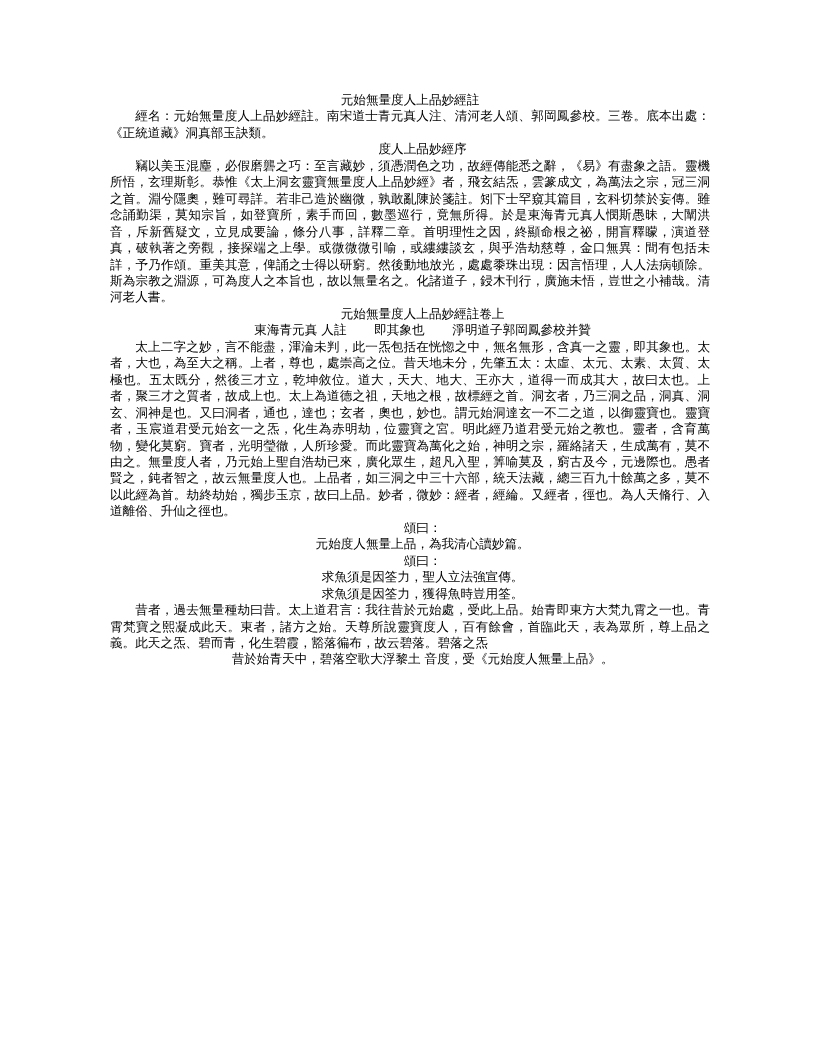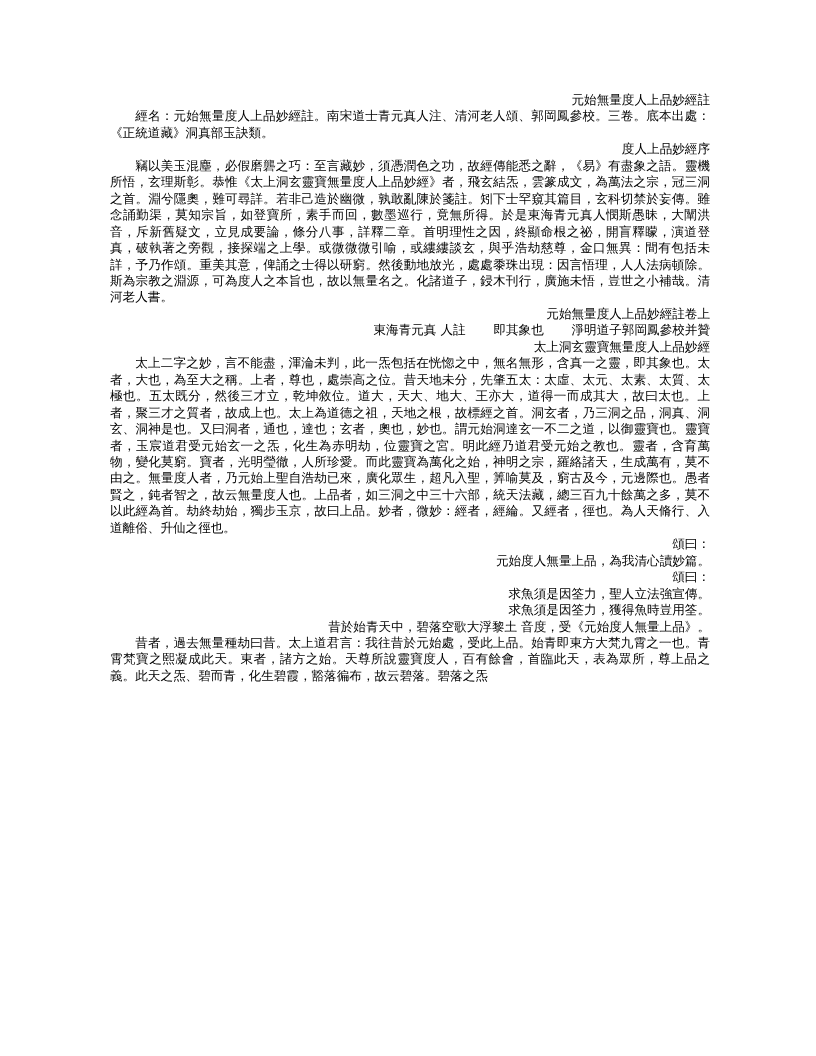--- a/index.html
+++ b/index.html
@@ -38,21 +38,21 @@
     word-break: break-all;
     overflow-wrap: anywhere;
   }
   p.indent {
     text-indent: 2em;
   }
   p.block {
     text-align: justify;
   }
   p.noflow {
-    text-align: right;
+    text-align: center;
   }
   .gap {
     display: inline-block;
     width: 2.2em;
   }
 </style>
 </head>
 <body>
 
 <div class="page">
@@ -63,36 +63,35 @@
     <p class="indent block">經名：元始無量度人上品妙經註。南宋道士青元真人注、清河老人頌、郭岡鳳參校。三卷。底本出處：《正統道藏》洞真部玉訣類。</p>
 
     <p class="indent noflow">度人上品妙經序</p>
 
     <p class="indent block">竊以美玉混塵，必假磨礱之巧：至言藏妙，須憑潤色之功，故經傳能悉之辭，《易》有盡象之語。靈機所悟，玄理斯彰。恭惟《太上洞玄靈寶無量度人上品妙經》者，飛玄結炁，雲篆成文，為萬法之宗，冠三洞之首。淵兮隱奧，難可尋詳。若非己造於幽微，孰敢亂陳於箋註。矧下士罕窺其篇目，玄科切禁於妄傳。雖念誦勤渠，莫知宗旨，如登寶所，素手而回，數墨巡行，竟無所得。於是東海青元真人憫斯愚昧，大闡洪音，斥新舊疑文，立見成要論，條分八事，詳釋二章。首明理性之因，終顯命根之祕，開盲釋矇，演道登真，破執著之旁觀，接探端之上學。或微微微引喻，或縷縷談玄，與乎浩劫慈尊，金口無異：間有包括未詳，予乃作頌。重美其意，俾誦之士得以研窮。然後動地放光，處處黍珠出現：因言悟理，人人法病頓除。斯為宗教之淵源，可為度人之本旨也，故以無量名之。化諸道子，鋟木刊行，廣施未悟，豈世之小補哉。清河老人書。</p>
 
     <p class="indent noflow">元始無量度人上品妙經註卷上</p>
 
     <p class="indent noflow"><span>東海青元真 人註</span><span class="gap"></span><span>即其象也</span><span class="gap"></span><span>淨明道子郭岡鳳參校并贊</span></p>
 
-    <p class="indent noflow">太上洞玄靈寶無量度人上品妙經</p>
 
     <p class="indent block">太上二字之妙，言不能盡，渾淪未判，此一炁包括在恍惚之中，無名無形，含真一之靈，即其象也。太者，大也，為至大之稱。上者，尊也，處崇高之位。昔天地未分，先肇五太：太虛、太元、太素、太質、太極也。五太既分，然後三才立，乾坤敘位。道大，天大、地大、王亦大，道得一而成其大，故曰太也。上者，聚三才之質者，故成上也。太上為道德之祖，天地之根，故標經之首。洞玄者，乃三洞之品，洞真、洞玄、洞神是也。又曰洞者，通也，達也；玄者，奧也，妙也。謂元始洞達玄一不二之道，以御靈寶也。靈寶者，玉宸道君受元始玄一之炁，化生為赤明劫，位靈寶之宮。明此經乃道君受元始之教也。靈者，含育萬物，變化莫窮。寶者，光明瑩徹，人所珍愛。而此靈寶為萬化之始，神明之宗，羅絡諸天，生成萬有，莫不由之。無量度人者，乃元始上聖自浩劫已來，廣化眾生，超凡入聖，筭喻莫及，窮古及今，元邊際也。愚者賢之，鈍者智之，故云無量度人也。上品者，如三洞之中三十六部，統天法藏，總三百九十餘萬之多，莫不以此經為首。劫終劫始，獨步玉京，故曰上品。妙者，微妙：經者，經綸。又經者，徑也。為人天脩行、入道離俗、升仙之徑也。</p>
 
     <p class="indent noflow">頌曰：</p>
 
 
     <p class="indent noflow">元始度人無量上品，為我清心讀妙篇。</p>
 
 
 
     <p class="indent noflow">頌曰：</p>
 
     <p class="indent noflow">求魚須是因筌力，聖人立法強宣傳。</p>
 
     <p class="indent noflow">求魚須是因筌力，獲得魚時豈用筌。</p>
 
 
+    <p class="indent block">昔者，過去無量種劫曰昔。太上道君言：我往昔於元始處，受此上品。始青即東方大梵九霄之一也。青霄梵寶之熙凝成此天。東者，諸方之始。天尊所說靈寶度人，百有餘會，首臨此天，表為眾所，尊上品之義。此天之炁、碧而青，化生碧霞，豁落徧布，故云碧落。碧落之炁</p>
+
     <p class="indent noflow">昔於始青天中，碧落空歌大浮黎土 音度，受《元始度人無量上品》。</p>
-
-    <p class="indent block">昔者，過去無量種劫曰昔。太上道君言：我往昔於元始處，受此上品。始青即東方大梵九霄之一也。青霄梵寶之熙凝成此天。東者，諸方之始。天尊所說靈寶度人，百有餘會，首臨此天，表為眾所，尊上品之義。此天之炁、碧而青，化生碧霞，豁落徧布，故云碧落。碧落之炁</p>
 
   </div>
 </div>
 
 </body></html>

